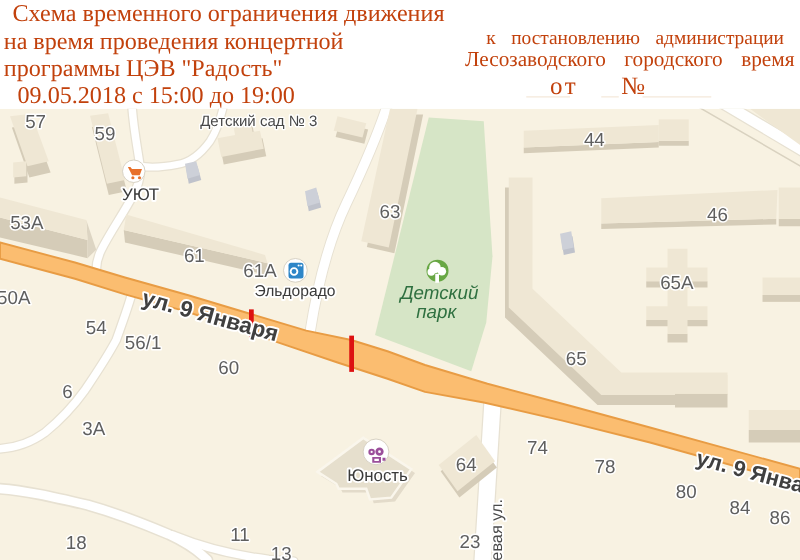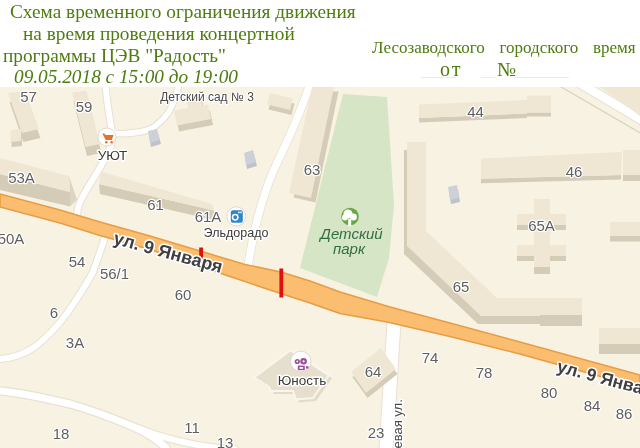--- a/index.html
+++ b/index.html
@@ -1,17 +1,17 @@
 <!DOCTYPE html>
 <html><head>
 <meta charset="utf-8">
 <style>
 html,body{margin:0;padding:0;background:#fff;}
 #wrap{position:relative;width:640px;height:448px;overflow:hidden;font-family:"Liberation Sans",sans-serif;}
-.hser{font-family:"Liberation Serif",serif;color:#4d7c0f;position:absolute;white-space:pre;}
+.hser{font-family:"Liberation Serif",serif;color:#c2410c;position:absolute;white-space:pre;}
 </style>
 </head>
 <body>
 <div id="wrap">
 <svg width="640" height="448" viewBox="0 0 640 448" xmlns="http://www.w3.org/2000/svg">
 
 <rect x="0" y="0" width="640" height="448" fill="#ffffff"></rect>
 <defs>
         <clipPath id="mapclip">
           <rect x="0" y="87" width="640" height="361"></rect>
@@ -261,27 +261,28 @@
           <rect x="299.5" y="367" width="3.6" height="1.8" fill="#fff"></rect>
           <rect x="306" y="366.2" width="2.4" height="2.4" fill="#9b4f9b"></rect>
         </g>
 
 <text x="302" y="385" font-size="13.5" fill="#3a3a3a" text-anchor="middle" stroke="#ffffff" stroke-width="3" paint-order="stroke" stroke-linejoin="round">Юность</text>
 </g>
 </svg>
 
 <div class="hser" style="left:10px;top:1px;font-size:19.3px;">Схема временного ограничения движения</div>
 
-<div class="hser" style="left:3px;top:23px;font-size:19.3px;margin-left:20px;">на время проведения концертной</div>
+<div class="hser" style="left:3px;top:23px;font-size:19.3px;">на время проведения концертной</div>
 
 <div class="hser" style="left:3px;top:45px;font-size:19.3px;">программы ЦЭВ "Радость"</div>
 
-<div class="hser" style="left:14px;top:66px;font-size:19.3px;font-style:italic;">09.05.2018 с 15:00 до 19:00</div>
-
-
+<div class="hser" style="left:14px;top:66px;font-size:19.3px;">09.05.2018 с 15:00 до 19:00</div>
+
+
+<div class="hser" style="left:389px;top:22px;font-size:15.5px;word-spacing:8.5px;">к постановлению администрации</div>
 
 <div class="hser" style="left:372px;top:38px;font-size:17px;word-spacing:10.5px;">Лесозаводского городского время</div>
 
 <div class="hser" style="left:440px;top:58px;font-size:20px;letter-spacing:2px;">от</div>
 
 <div class="hser" style="left:497px;top:58px;font-size:20px;">№</div>
 
 <svg width="640" height="448" viewBox="0 0 640 448" style="position:absolute;left:0;top:0;pointer-events:none" xmlns="http://www.w3.org/2000/svg">
       <g stroke="#f4e8da" stroke-width="1">
         <line x1="421" y1="77.5" x2="456" y2="77.5"></line>

